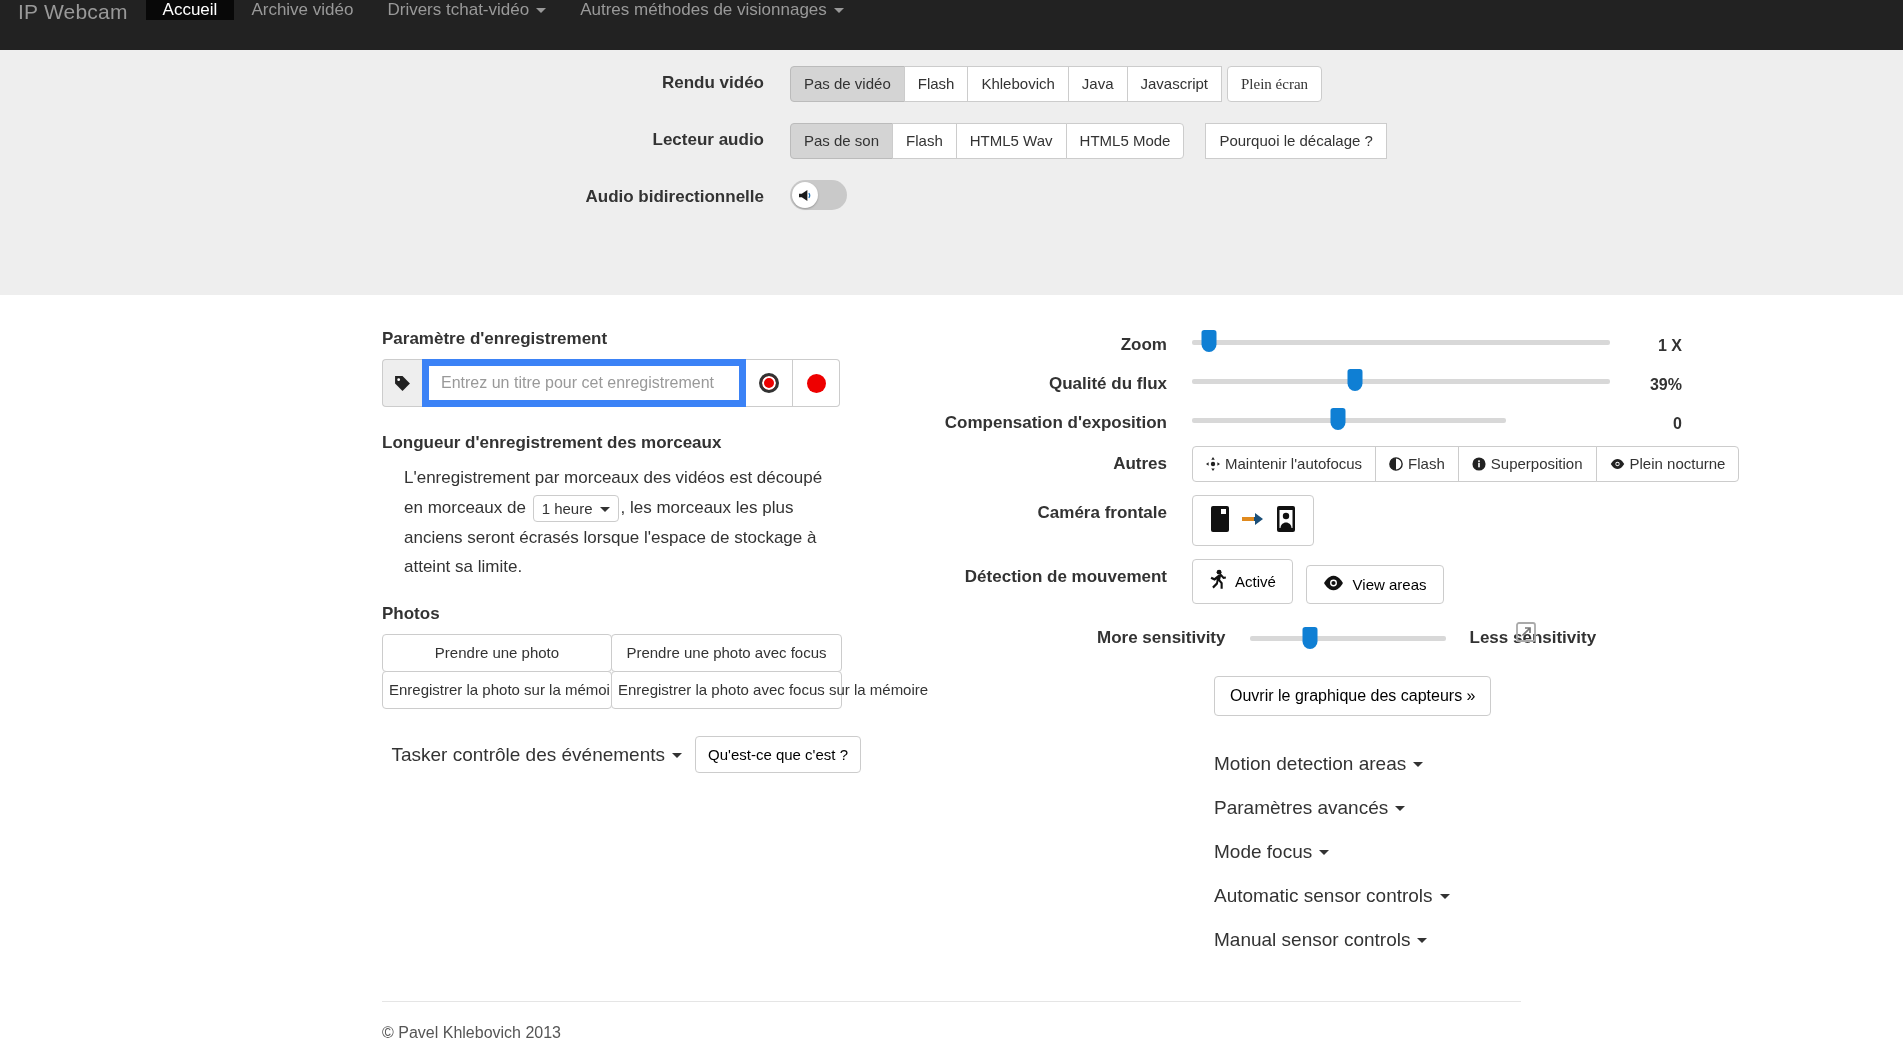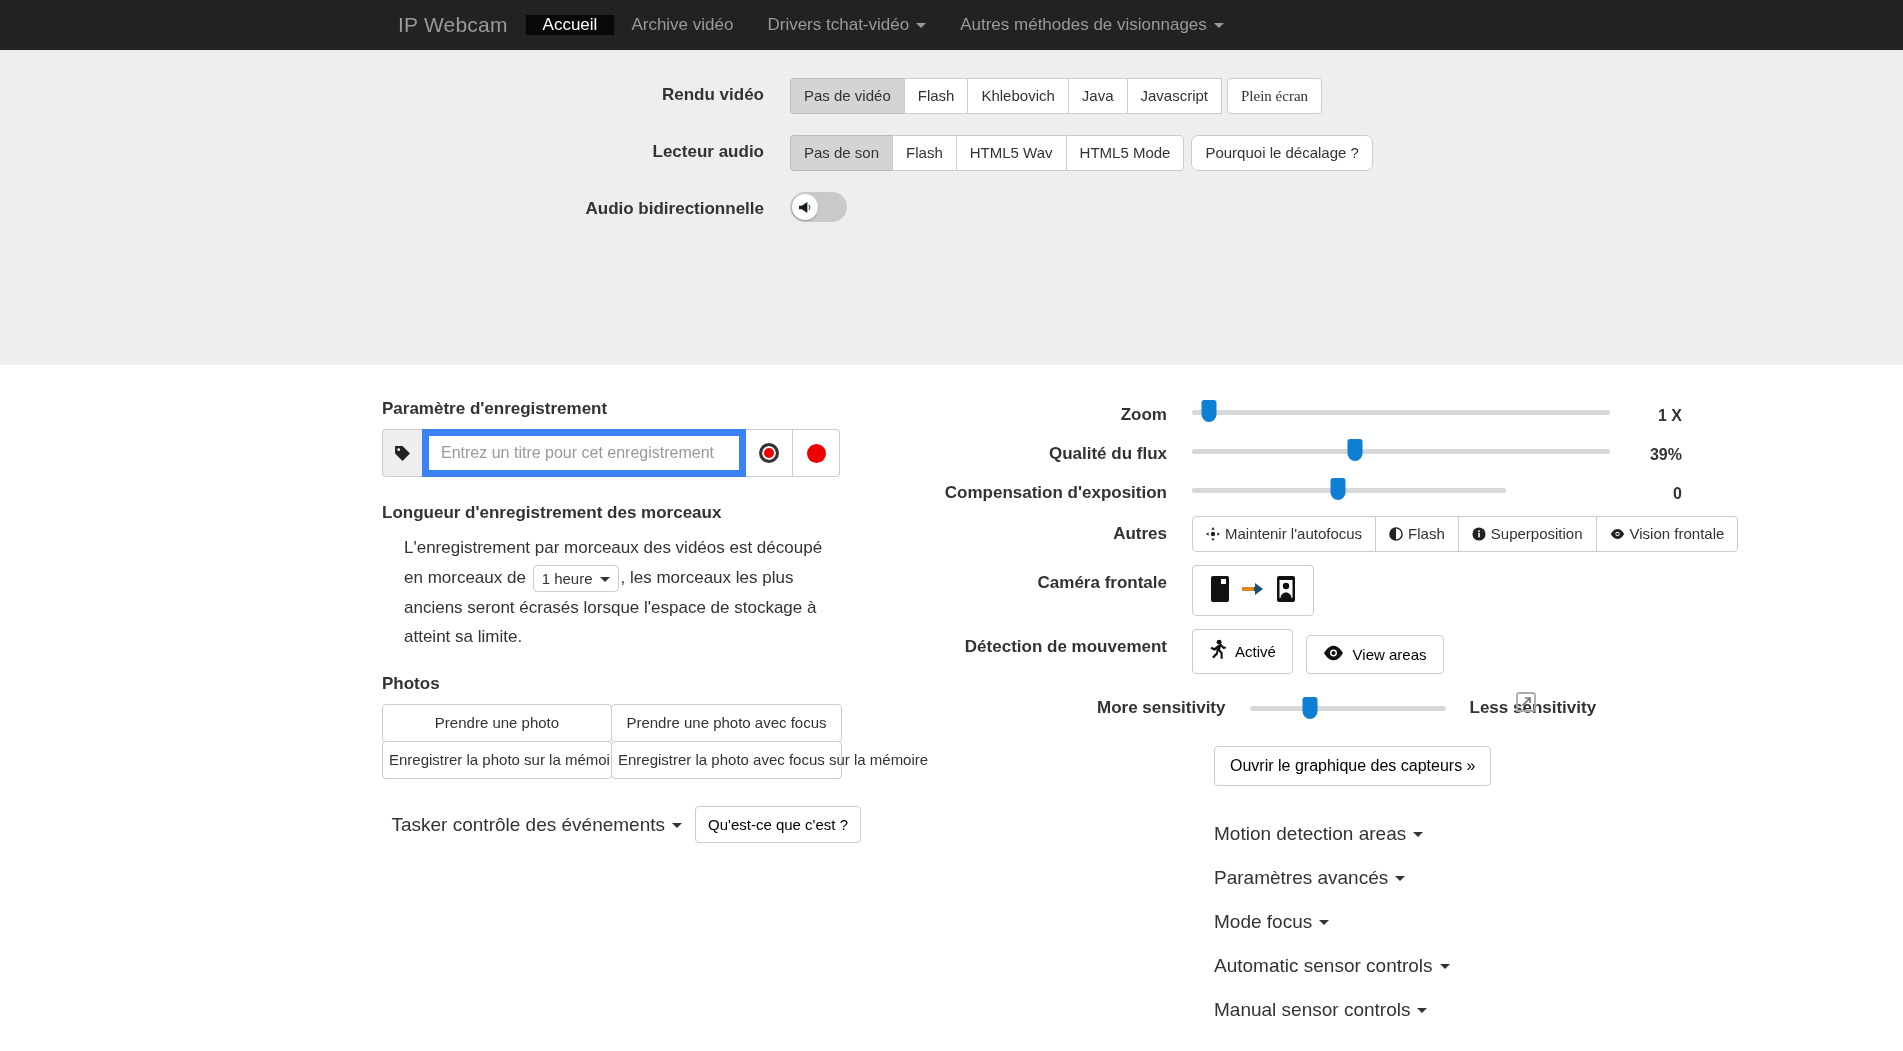--- a/index.html
+++ b/index.html
@@ -11,22 +11,21 @@
     font-size:17px;
     color:#333;
     overflow:hidden;
   }
 
   
   .navbar {
     height:50px;
     background:#222222;
     display:flex;
-    align-items:center;
-    padding-left:380px;
+    align-items:flex-start;
   }
   .brand {
     display:flex; align-items:center;
     padding:0 18px;
     color:#999999;
     font-size:21px;
     letter-spacing:.2px;
     white-space:nowrap;
   }
   .nav-item {
@@ -44,22 +43,22 @@
     margin-left:7px;
     border-left:5px solid transparent;
     border-right:5px solid transparent;
     border-top:5px solid currentColor;
     vertical-align:middle;
   }
 
   
   .hero {
     background:#eeeeee;
-    height:315px;
-    padding-top:28px;
+    height:245px;
+    padding-top:16px;
   }
   .form-row {
     display:flex;
     align-items:flex-start;
     margin-bottom:21px;
   }
   .form-label {
     width:790px;
     text-align:right;
     padding-right:26px;
@@ -359,21 +358,21 @@
     </div>
   </div>
 
   <div class="form-row">
     <div class="form-label">Lecteur audio</div>
     <div class="btn-group">
       <button class="btn active">Pas de son</button>
       <button class="btn">Flash</button>
       <button class="btn">HTML5 Wav</button>
       <button class="btn" style="border-radius:0 4px 4px 0;">HTML5 Mode</button>
-      <button class="btn" style="margin-left:7px;border-radius:7px;">Pourquoi le décalage ?</button>
+      <button class="btn" style="margin-left:21px;border-radius:0;">Pourquoi le décalage ?</button>
     </div>
   </div>
 
   <div class="form-row">
     <div class="form-label">Audio bidirectionnelle</div>
     <div class="toggle">
       <div class="knob">
         <svg width="15" height="13" viewBox="0 0 16 14">
           <path d="M1 5h3l6-4v12l-6-4H1z" fill="#1a1a1a"></path>
           <path d="M11.5 4.5a3.5 3.5 0 010 5" stroke="#1a6fb5" stroke-width="1.4" fill="none"></path>
@@ -496,21 +495,21 @@
                 </svg>
             </span><span>Superposition</span>
           </button>
           <button class="btn">
             <span class="bi">
               <svg width="15" height="14" viewBox="0 0 18 12">
                   <path d="M9 0C4 0 1 6 1 6s3 6 8 6 8-6 8-6-3-6-8-6z" fill="#222"></path>
                   <circle cx="9" cy="6" r="2.6" fill="#fff"></circle>
                   <circle cx="9" cy="6" r="1.5" fill="#222"></circle>
                 </svg>
-            </span><span>Vision frontale</span>
+            </span><span>Plein nocturne</span>
           </button>
         </div>
       </div>
 
       <div class="ctl-row">
         <div class="ctl-label">Caméra frontale</div>
         <button class="cam-btn">
           <span>
             <svg width="20" height="28" viewBox="0 0 20 28">
                 <rect x="1" y="1" width="18" height="26" rx="2" fill="#111"></rect>

